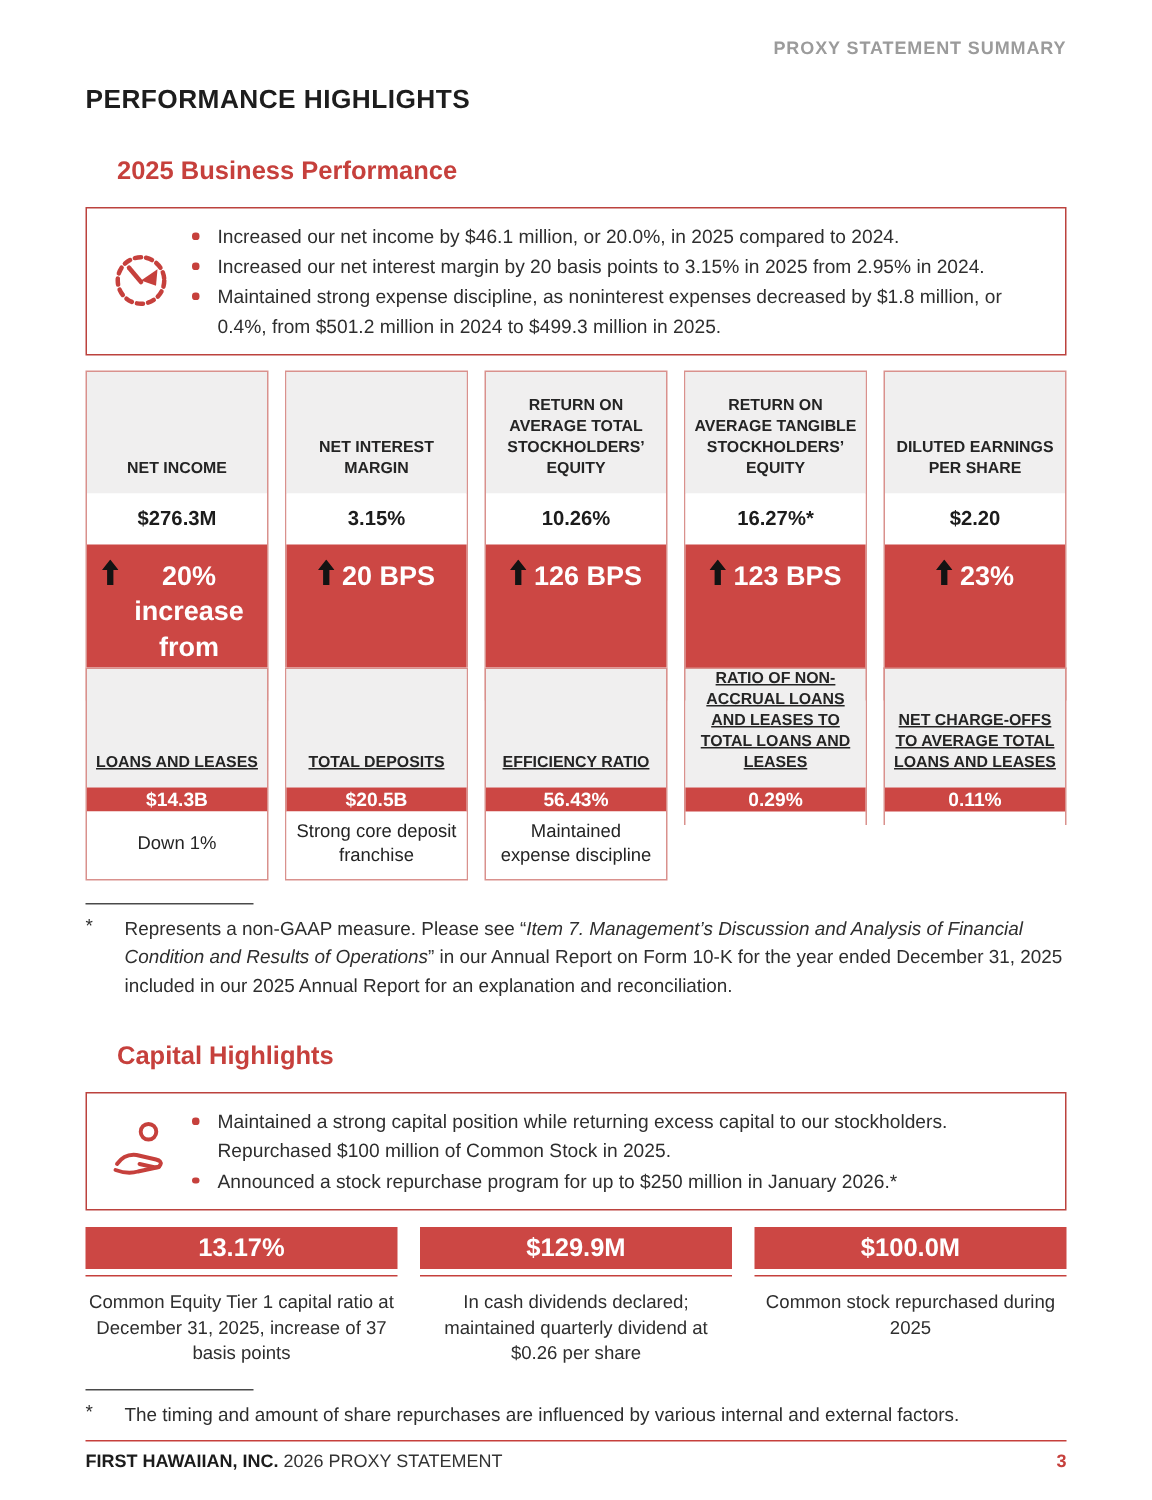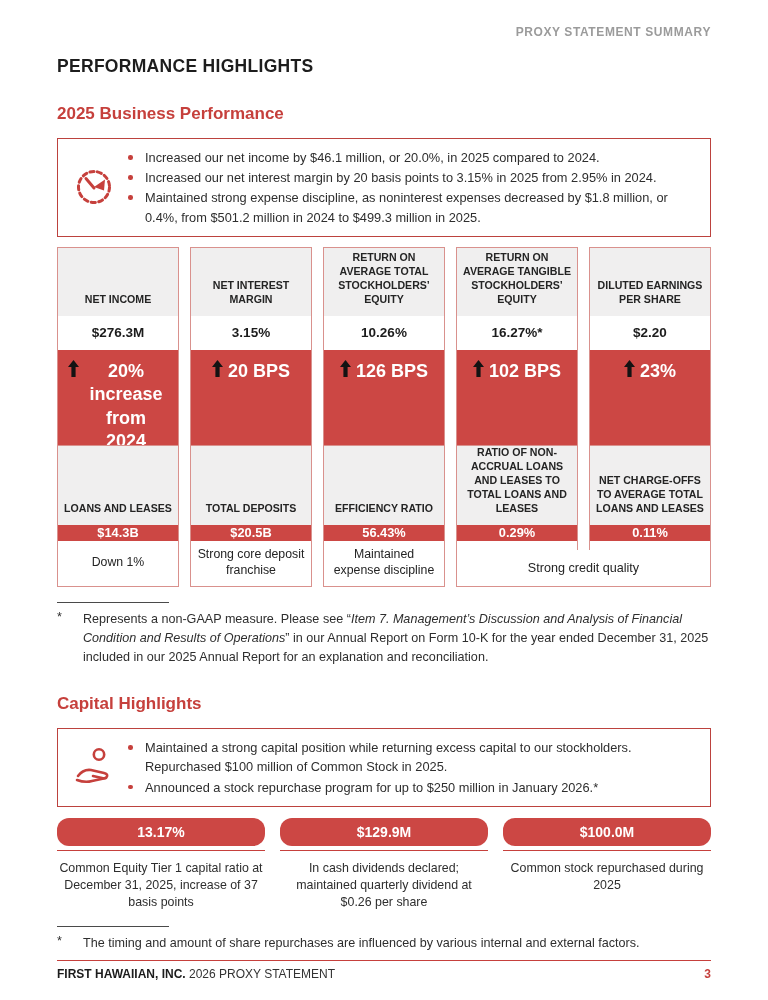--- a/index.html
+++ b/index.html
@@ -25,20 +25,21 @@
   .page-title {
     margin-top: 17px;
     font-size: 17.5px; font-weight: 700;
     letter-spacing: 0.3px;
     color: #1d1d1d;
   }
   .section-heading {
     margin-top: 27px;
     font-size: 17px; font-weight: 700;
     color: #c6403c;
+    margin-left: 21px;
   }
 
   
   .callout-box {
     margin-top: 14px;
     border: 1.5px solid #bc423e;
     display: flex;
     align-items: center;
     padding: 8px 14px 8px 8px;
   }
@@ -75,41 +76,41 @@
   }
   .card-title {
     background: #f0efef;
     display: flex; align-items: flex-end; justify-content: center;
     text-align: center;
     padding: 5px 5px 9px;
     font-size: 10.6px; font-weight: 700;
     line-height: 1.32;
     color: #242424;
   }
-  .row1 .card-title { height: 68px; }
+  .row1 .card-title { height: 81px; }
   .row1 .card-value {
     height: 34px;
     display: flex; align-items: center; justify-content: center;
     font-size: 13.5px; font-weight: 700; color: #1c1c1c;
     background: #ffffff;
   }
   .card-change {
     flex: 1;
     background: #cc4744;
     color: #ffffff;
     display: flex; justify-content: center; align-items: flex-start;
     gap: 5px;
     padding: 10px 10px 0;
     font-size: 18px; font-weight: 700;
     line-height: 1.3;
     text-align: center;
   }
   .arrow-icon { flex: 0 0 auto; margin-top: 0; }
 
-  .card2 .card-title, .card-top .card-title { height: 79px; }
+  .card2 .card-title, .card-top .card-title { height: 79px; text-decoration: underline; }
   .value-band {
     height: 16px;
     background: #cc4744;
     color: #ffffff;
     display: flex; align-items: center; justify-content: center;
     font-size: 12.8px; font-weight: 700;
   }
   .card-note {
     flex: 1;
     display: flex; align-items: center; justify-content: center;
@@ -147,21 +148,21 @@
     margin-top: 11px;
     display: grid;
     grid-template-columns: repeat(3, 1fr);
     gap: 15px;
   }
   .stat-bar {
     height: 28px;
     background: #cc4744;
     color: #ffffff;
     display: flex; align-items: center; justify-content: center;
-    font-size: 14px; font-weight: 700; border-radius: 12px;
+    font-size: 17px; font-weight: 700;
   }
   .stat-underline { border-bottom: 1.6px solid #c6403c; margin-top: 4px; }
   .stat-desc {
     margin-top: 9px;
     text-align: center;
     font-size: 12.4px; line-height: 1.38;
     color: #2e2e2e;
     padding: 0 2px;
   }
 
@@ -236,21 +237,21 @@
           <span>126 BPS</span>
         </div>
       </div>
       <div class="card">
         <div class="card-title">RETURN ON AVERAGE TANGIBLE STOCKHOLDERS’ EQUITY</div>
         <div class="card-value">16.27%*</div>
         <div class="card-change">
           <span class="arrow-icon"><svg width="11" height="17" viewBox="0 0 11 17">
                 <path d="M5.5 0 L11 7 H7.6 V17 H3.4 V7 H0 Z" fill="#131313"></path>
               </svg></span>
-          <span>102 BPS</span>
+          <span>123 BPS</span>
         </div>
       </div>
       <div class="card">
         <div class="card-title">DILUTED EARNINGS PER SHARE</div>
         <div class="card-value">$2.20</div>
         <div class="card-change">
           <span class="arrow-icon"><svg width="11" height="17" viewBox="0 0 11 17">
                 <path d="M5.5 0 L11 7 H7.6 V17 H3.4 V7 H0 Z" fill="#131313"></path>
               </svg></span>
           <span>23%</span>
@@ -278,21 +279,20 @@
         <div class="group-tops">
           <div class="card-top">
             <div class="card-title">RATIO OF NON-ACCRUAL LOANS AND LEASES TO TOTAL LOANS AND LEASES</div>
             <div class="value-band">0.29%</div>
           </div>
           <div class="card-top">
             <div class="card-title">NET CHARGE-OFFS TO AVERAGE TOTAL LOANS AND LEASES</div>
             <div class="value-band">0.11%</div>
           </div>
         </div>
-        <div class="group-note">Strong credit quality</div>
       </div>
     </div>
 
     <div class="footnote">
       <div class="footnote-rule"></div>
       <div class="footnote-row">
         <span class="fn-marker">*</span>
         <span class="fn-text"><span>Represents a non-GAAP measure. Please see “</span><em>Item 7. Management’s Discussion and Analysis of Financial Condition and Results of Operations</em><span>” in our Annual Report on Form 10-K for the year ended December 31, 2025 included in our 2025 Annual Report for an explanation and reconciliation.</span></span>
       </div>
     </div>

